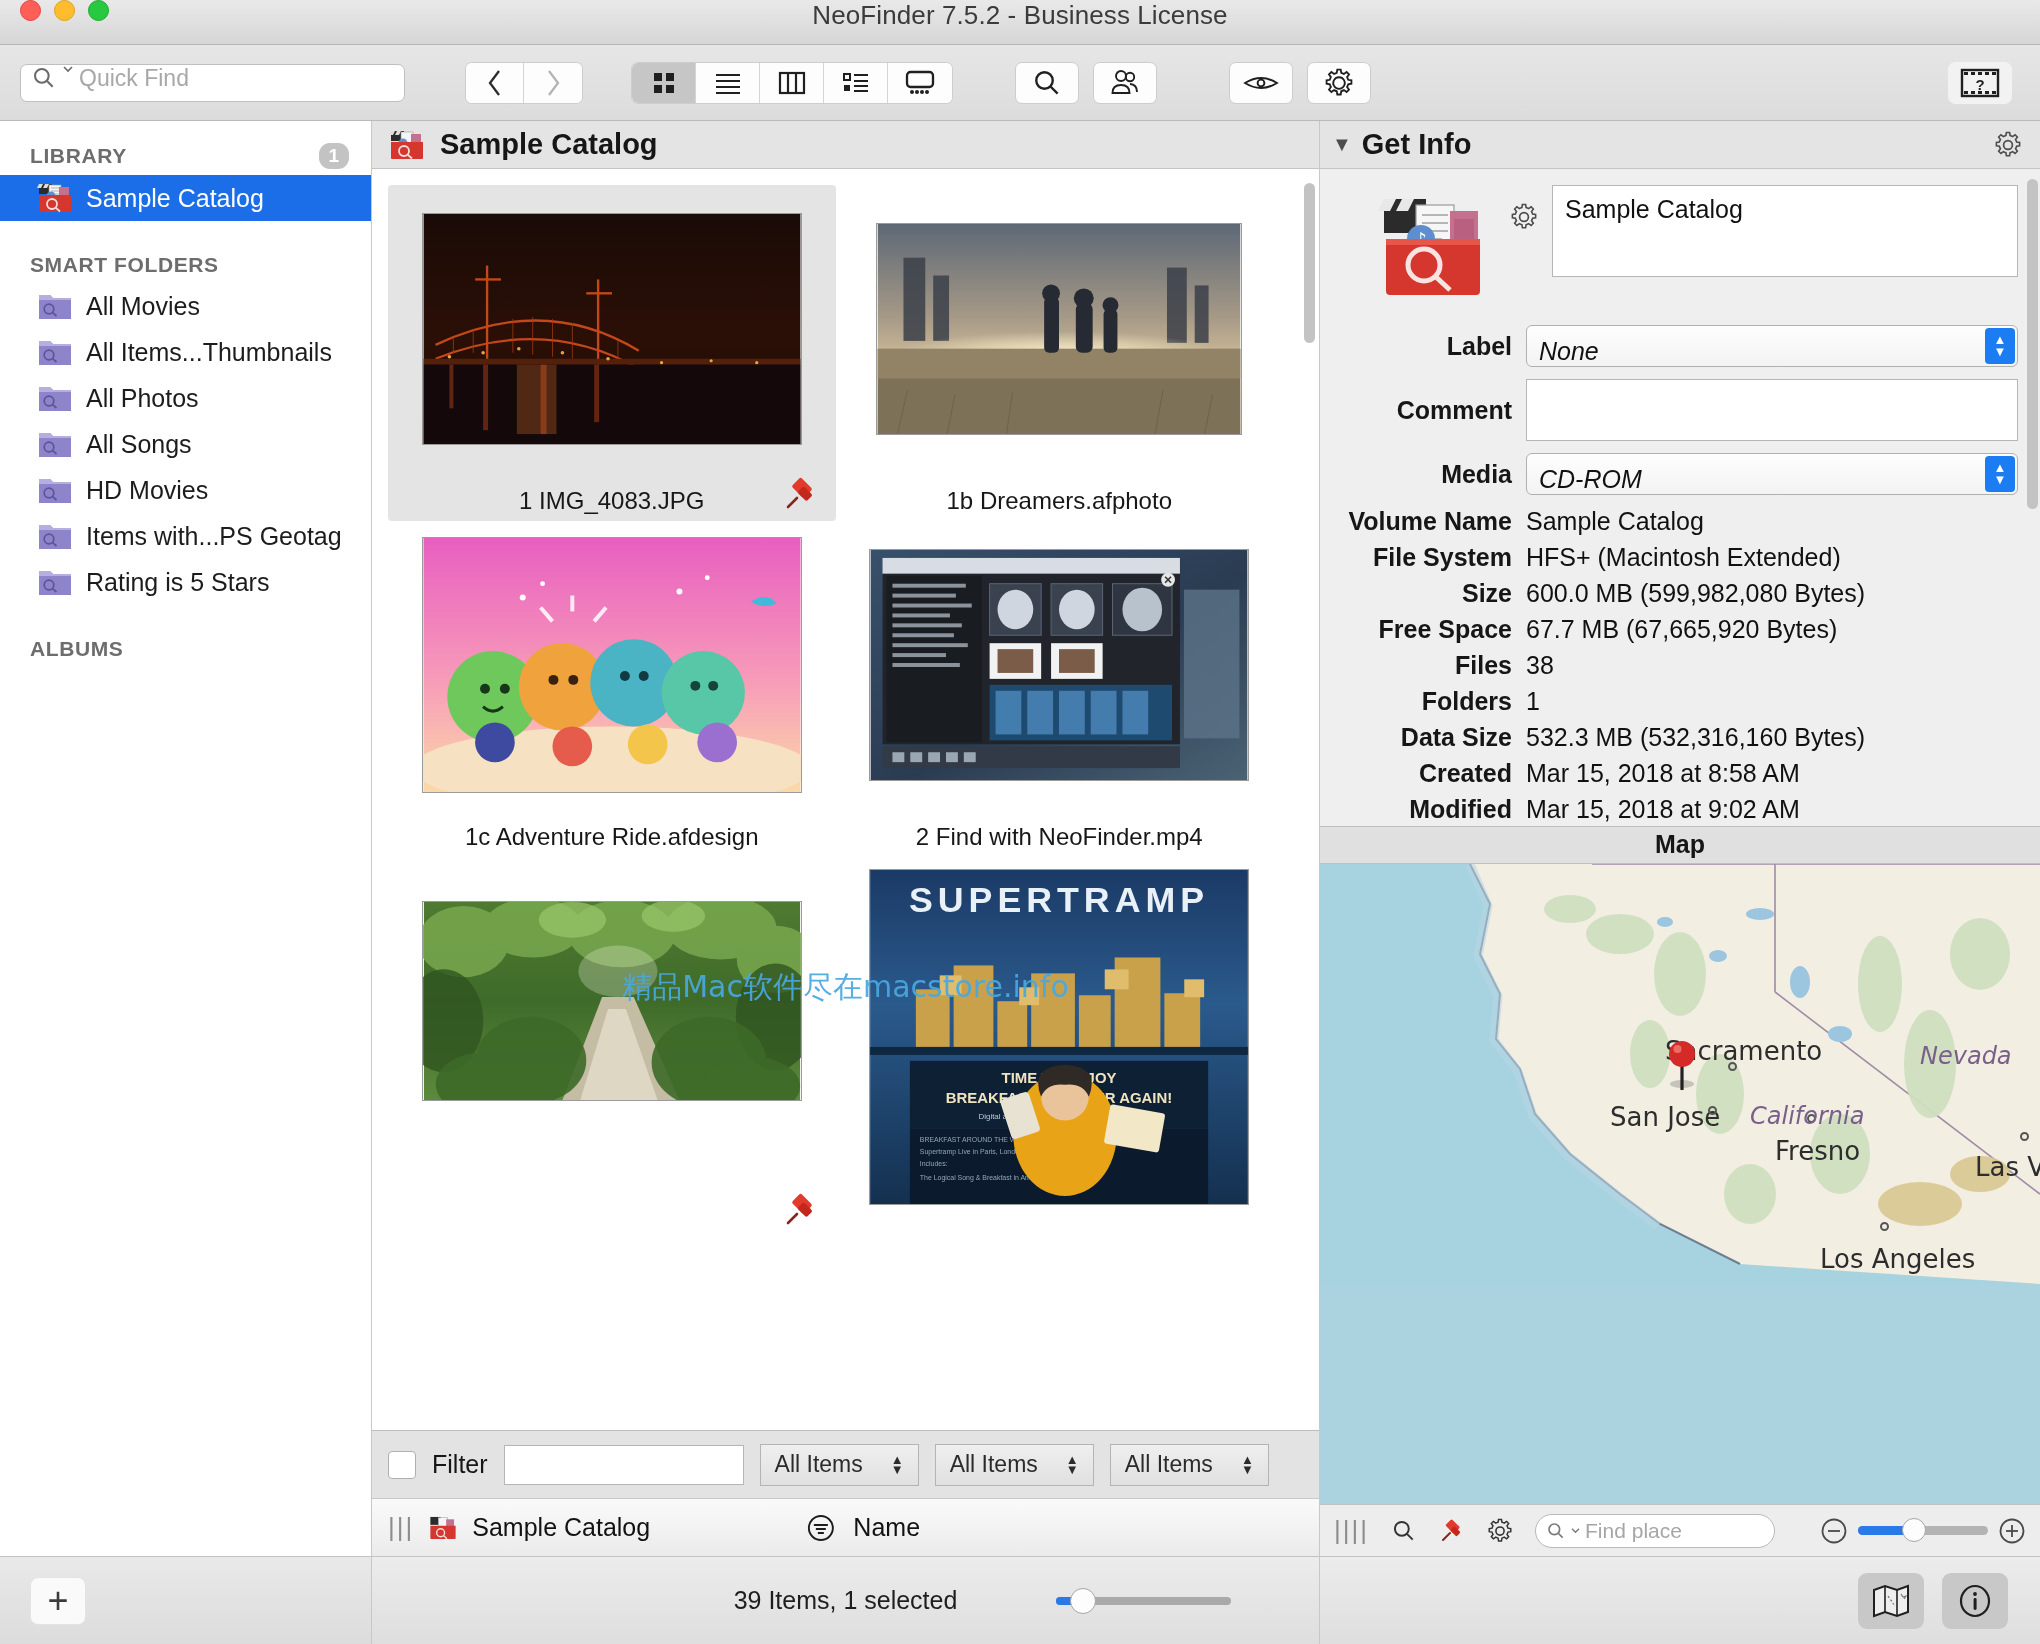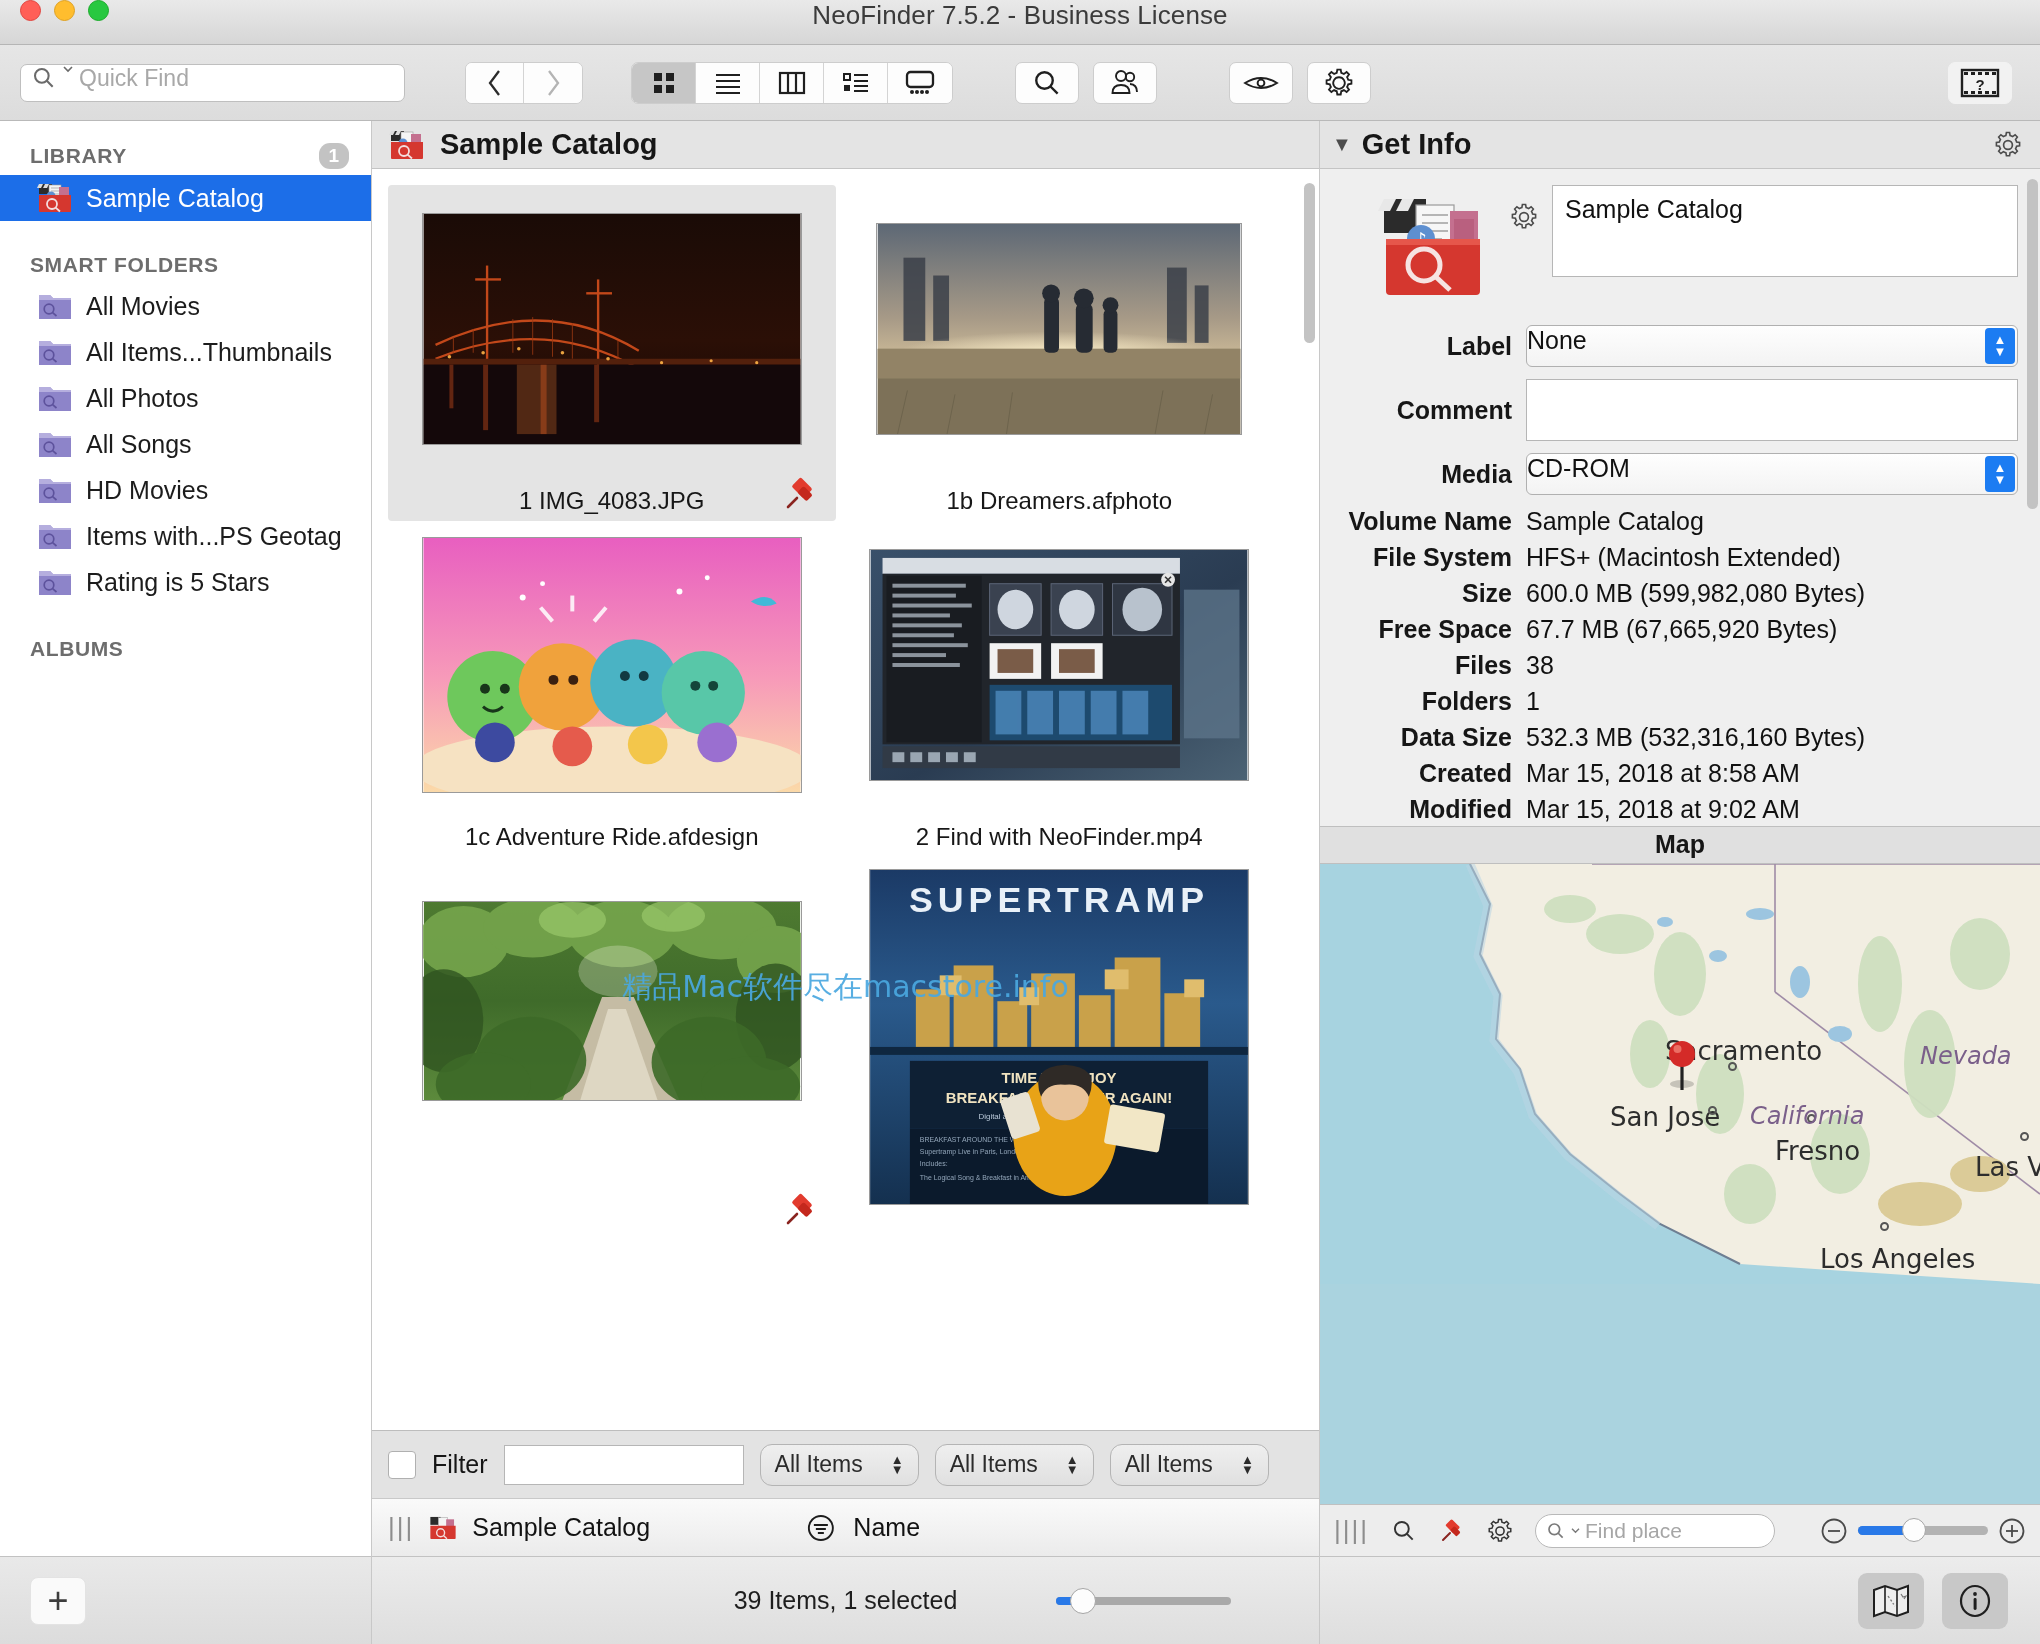--- a/index.html
+++ b/index.html
@@ -138,21 +138,21 @@
   }
 
   .filter-bar {
     height: 68px; flex: 0 0 68px; background: #e3e3e3;
     border-top: 1px solid #bdbdbd; display: flex; align-items: center; gap: 16px; padding: 0 16px;
   }
   .cbox { width: 28px; height: 28px; background: #fff; border: 1px solid #b0b0b0; border-radius: 4px; }
   .filter-label { font-size: 25px; color: #161616; }
   .filter-input { width: 240px; height: 40px; background: #fff; border: 1px solid #b6b6b6; }
   .popbtn {
-    height: 42px; min-width: 155px; border: 1px solid #b4b4b4; border-radius: 12px;
+    height: 42px; min-width: 155px; border: 1px solid #b4b4b4; border-radius: 0;
     background: linear-gradient(to bottom,#efefef,#e0e0e0);
     display: flex; align-items: center; justify-content: center; gap: 28px;
     font-size: 23px; color: #2b2b2b; padding: 0 14px;
   }
   .arrows { display: flex; flex-direction: column; gap: 2px; font-size: 13px; line-height: 8px; color: #2b2b2b; }
 
   .pathbar {
     height: 58px; flex: 0 0 58px;
     background: linear-gradient(to bottom,#fafafa,#ebebeb);
     border-top: 1px solid #c9c9c9;
@@ -193,22 +193,22 @@
     flex: 1; height: 92px; background: #fff; border: 1px solid #b6b6b6;
     padding: 9px 12px; font-size: 25px; color: #111; margin-right: 12px;
   }
   .field-row { display: flex; align-items: center; margin-top: 12px; }
   .field-label {
     width: 192px; flex: 0 0 192px; text-align: right; padding-right: 14px;
     font-size: 25px; font-weight: bold; color: #161616;
   }
   .select {
     flex: 1; height: 42px; margin-right: 12px; background: linear-gradient(to bottom,#fefefe,#f3f3f3);
-    border: 1px solid #b0b0b0; border-radius: 6px; display: flex; align-items: flex-start;
-    font-size: 25px; color: #111; position: relative;
+    border: 1px solid #b0b0b0; border-radius: 6px; display: flex; align-items: flex-end;
+    padding-left: 12px; font-size: 25px; color: #111; position: relative; font-style: italic;
   }
   .stepper {
     position: absolute; right: 2px; top: 2px; bottom: 2px; width: 30px;
     background: #1c7cf2; border-radius: 4px; display: flex; flex-direction: column;
     align-items: center; justify-content: center; color: #fff; font-size: 13px; line-height: 12px;
   }
   .comment-field { flex: 1; height: 62px; background: #fff; border: 1px solid #b6b6b6; margin-right: 12px; }
   .info-row { display: flex; margin-top: 7px; }
   .info-val { font-size: 25px; color: #111; }
   .rp-scrollbar { position: absolute; right: 2px; top: 10px; width: 11px; height: 330px; background: #c3c3c3; border-radius: 6px; }

